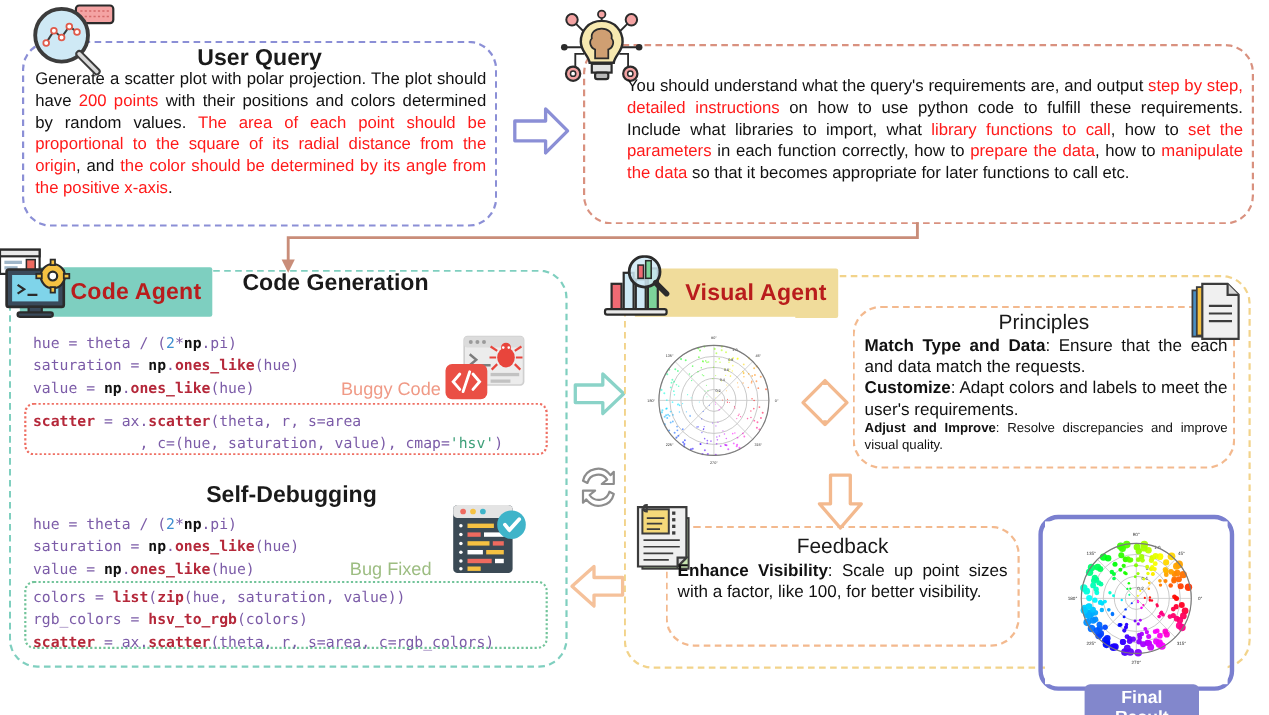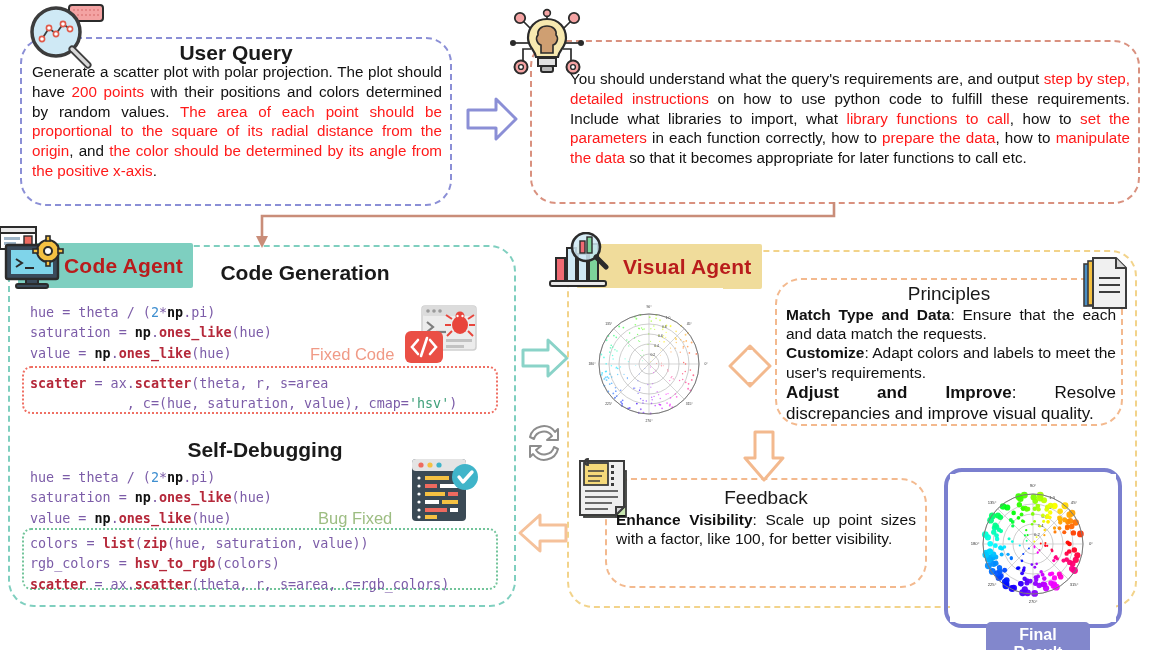--- a/index.html
+++ b/index.html
@@ -195,27 +195,27 @@
         <g fill="#f5c142" stroke="#2b2b2b" stroke-width="1.6">
           <rect x="-2" y="-15" width="4" height="5"></rect>
             <rect x="-2" y="10" width="4" height="5"></rect>
           <rect x="-15" y="-2" width="5" height="4"></rect>
             <rect x="10" y="-2" width="5" height="4"></rect>
         </g>
       </g>
     </svg>
   </div>
 
-  <div class="box card-title t-22" style="left:190px; top:261px; width:230px;">Code Generation</div>
+  <div class="box card-title t-22" style="left:190px; top:246px; width:230px;">Code Generation</div>
 
   <pre class="code box" id="cg-top" style="left:30px; top:303px;">hue = theta / (<span class="num">2</span>*<span class="mod">np</span>.pi)
 saturation = <span class="mod">np</span>.<span class="fn">ones_like</span>(hue)
 value = <span class="mod">np</span>.<span class="fn">ones_like</span>(hue)</pre>
 
-  <div class="tag-label tag-buggy" style="left:310px; top:345px;">Fixed Code</div>
+  <div class="tag-label tag-buggy" style="left:310px; top:345px;">Buggy Code</div>
 
   <div class="icon" style="left:402px; top:303px;">
     <svg width="76" height="70" viewBox="0 0 76 70">
       <rect x="20" y="3" width="54" height="44" rx="3" fill="#ececec" stroke="#cfcfcf" stroke-width="1.5"></rect>
       <rect x="20" y="3" width="54" height="10" rx="3" fill="#dcdcdc"></rect>
       <circle cx="26" cy="8" r="1.8" fill="#9a9a9a"></circle>
         <circle cx="32" cy="8" r="1.8" fill="#9a9a9a"></circle>
         <circle cx="38" cy="8" r="1.8" fill="#9a9a9a"></circle>
       <path d="M25,19 L31,24 L25,29" fill="none" stroke="#7d7d7d" stroke-width="2.2"></path>
       <line x1="34" y1="29" x2="44" y2="29" stroke="#7d7d7d" stroke-width="2.2"></line>
@@ -575,21 +575,21 @@
         <line x1="17" y1="22" x2="38" y2="22"></line>
         <line x1="17" y1="29" x2="38" y2="29"></line>
         <line x1="17" y1="36" x2="38" y2="36"></line>
       </g>
     </svg>
   </div>
 
   <div class="box" id="principles-list" style="left:786px; top:305px; width:330px;">
       <div class="para" style="font-size: 15.5px; line-height: 1.24;"><b>Match Type and Data</b><span>: Ensure that the each and data match the requests.</span></div>
       <div class="para" style="font-size: 15.5px; line-height: 1.24;"><b>Customize</b><span>: Adapt colors and labels to meet the user's requirements.</span></div>
-      <div class="para" style="font-size: 17px; line-height: 1.24;"><b>Adjust and Improve</b><span>: Resolve discrepancies and improve visual quality.</span></div>
+      <div class="para" style="font-size: 12px; line-height: 1.24;"><b>Adjust and Improve</b><span>: Resolve discrepancies and improve visual quality.</span></div>
     </div>
 
   <svg class="arrow" style="left:742px; top:430px;" width="44" height="52" viewBox="0 0 44 52">
     <path d="M13,2 L31,2 L31,28 L41,28 L22,50 L3,28 L13,28 Z" fill="#ffffff" stroke="#f3b98e" stroke-width="3" stroke-linejoin="round"></path>
   </svg>
 
   <div class="dash dash-yellow" style="left:605px; top:478px; width:322px; height:110px; border-color:#f3b98e;"></div>
 
   <div class="icon" style="left:578px; top:457px;">
     <svg width="58" height="64" viewBox="0 0 58 64">

